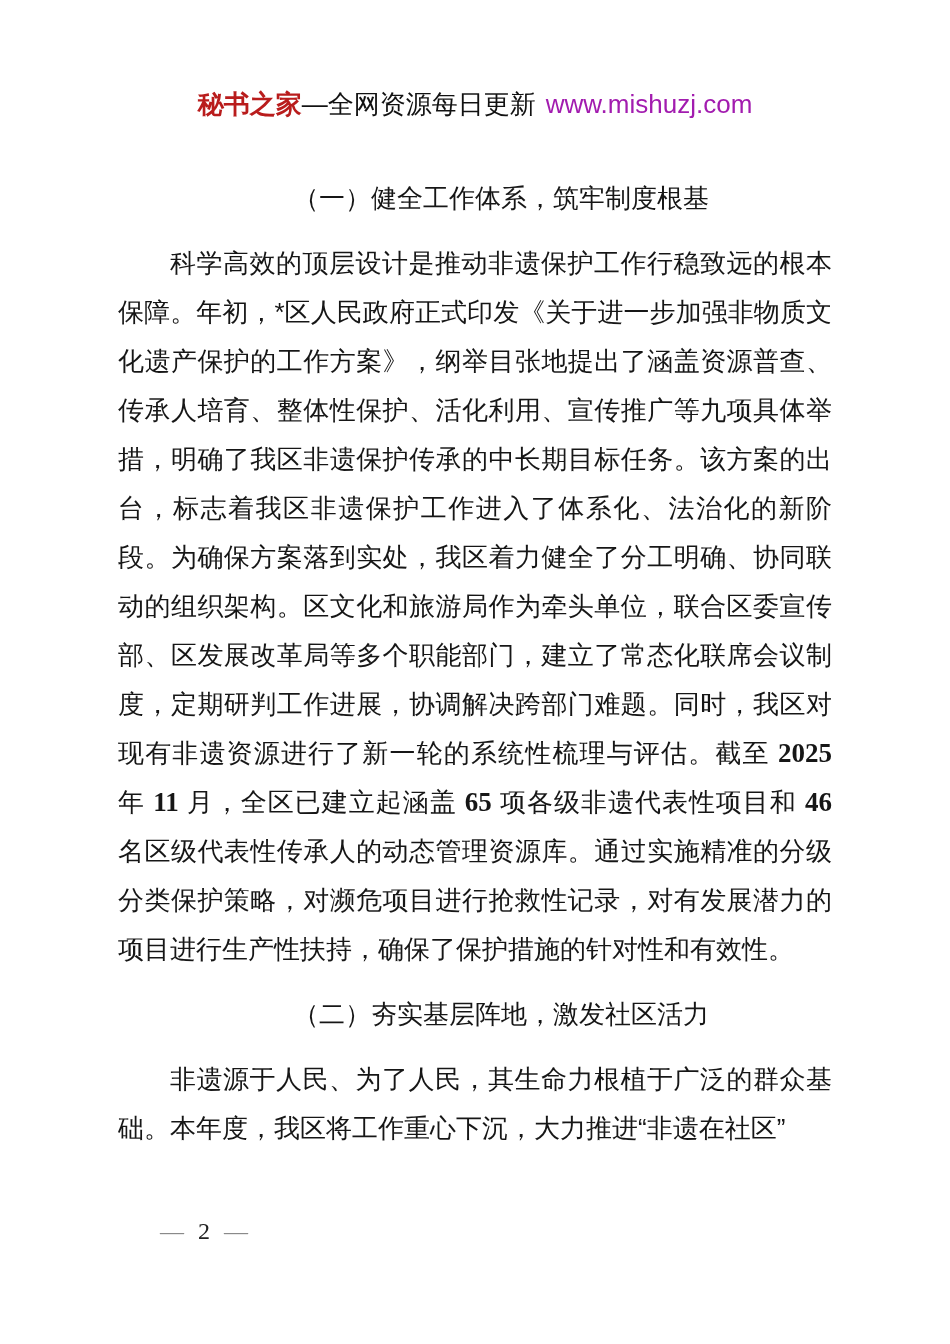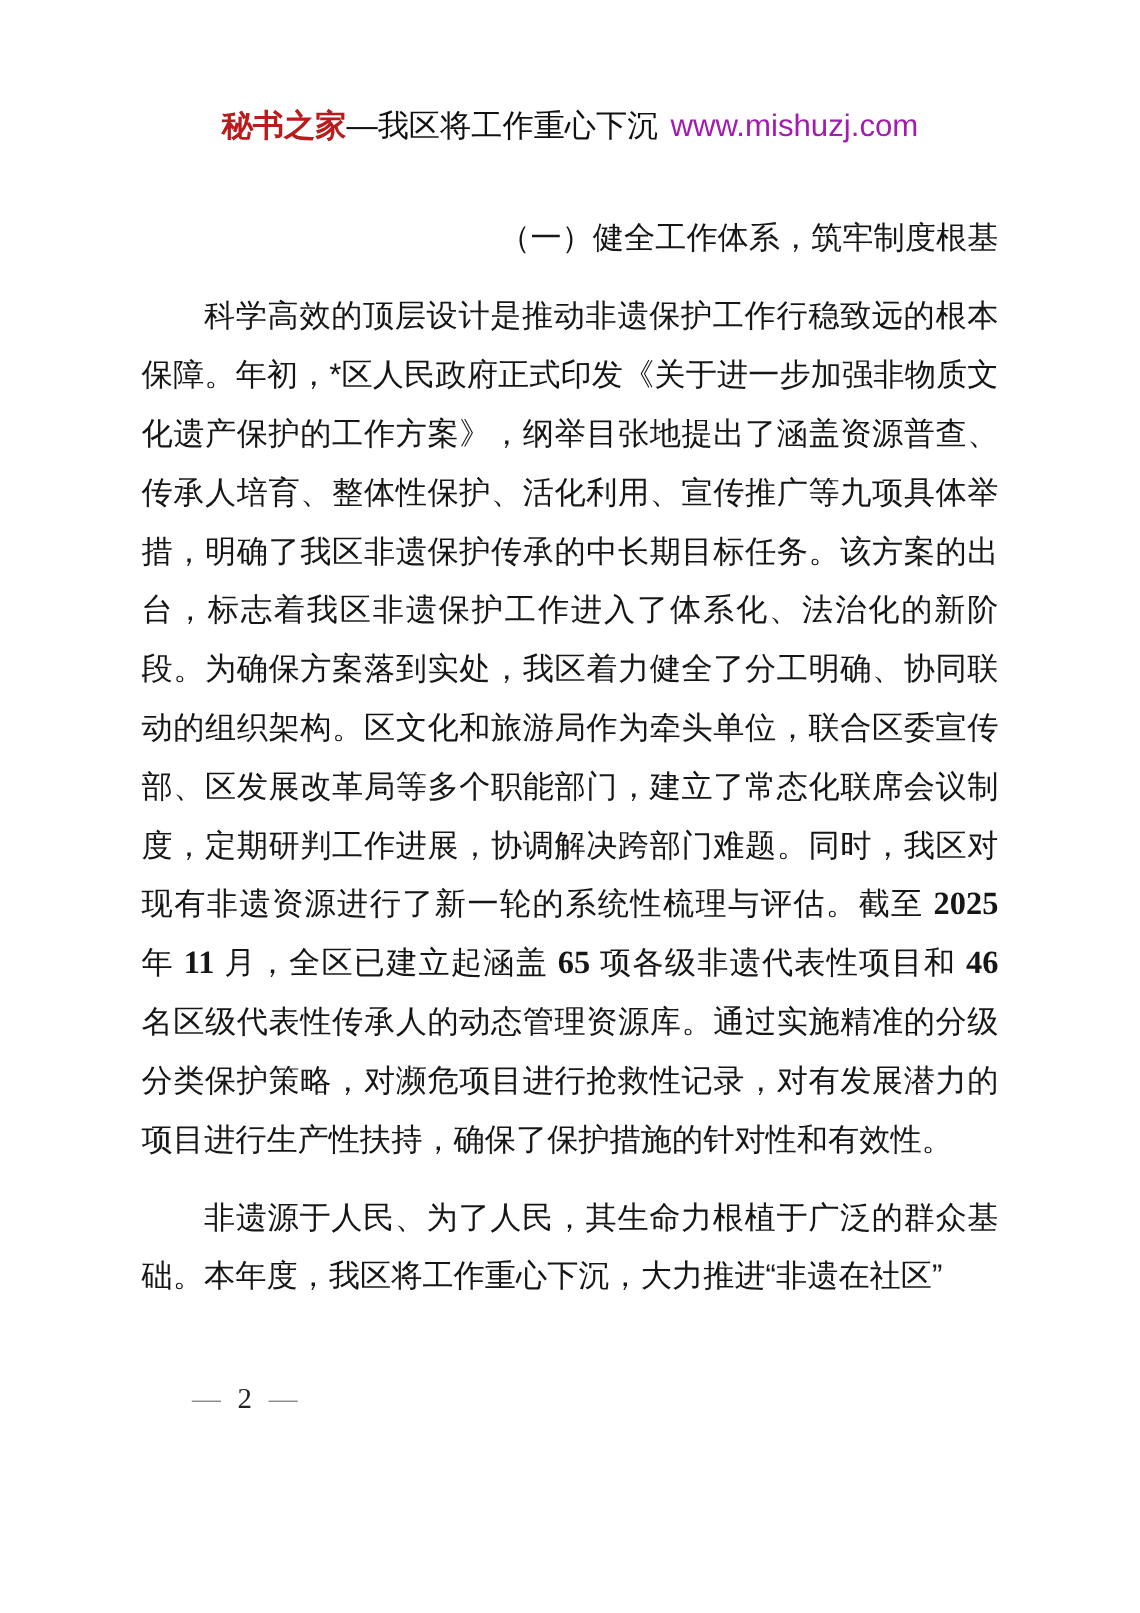--- a/index.html
+++ b/index.html
@@ -49,21 +49,21 @@
     line-height: 49px;
     text-align: justify;
     color: #161616;
   }
   .section-heading {
     font-size: 26px;
     font-weight: 400;
     margin: 16px 0;
     text-indent: 2em;
     line-height: 49px;
-    text-align: right;
+    text-align: center;
   }
   .section-heading.first {
     margin-top: 52px;
   }
   .body-paragraph {
     margin: 16px 0;
     text-indent: 2em;
   }
   .content .num {
     font-family: "Liberation Serif", serif;
@@ -88,26 +88,27 @@
     color: #222222;
     margin: 0 14px;
   }
 </style>
 </head>
 <body>
 
 <div class="page">
 
   <div class="site-header">
-    <span class="site-name" style="color: #b91c1c;">秘书之家</span><span class="header-dash">—</span><span class="tagline">我区将工作重心下沉</span><span class="site-url" style="color: #a21caf;">www.mishuzj.com</span>
+    <span class="site-name" style="color: #b91c1c;">秘书之家</span><span class="header-dash">—</span><span class="tagline">全网资源每日更新</span><span class="site-url" style="color: #a21caf;">www.mishuzj.com</span>
   </div>
 
   <div class="content">
     <h2 class="section-heading first">（一）健全工作体系，筑牢制度根基</h2>
     <p class="body-paragraph text-block">科学高效的顶层设计是推动非遗保护工作行稳致远的根本保障。年初，*区人民政府正式印发《关于进一步加强非物质文化遗产保护的工作方案》，纲举目张地提出了涵盖资源普查、传承人培育、整体性保护、活化利用、宣传推广等九项具体举措，明确了我区非遗保护传承的中长期目标任务。该方案的出台，标志着我区非遗保护工作进入了体系化、法治化的新阶段。为确保方案落到实处，我区着力健全了分工明确、协同联动的组织架构。区文化和旅游局作为牵头单位，联合区委宣传部、区发展改革局等多个职能部门，建立了常态化联席会议制度，定期研判工作进展，协调解决跨部门难题。同时，我区对现有非遗资源进行了新一轮的系统性梳理与评估。截至 <span class="num">2025</span> 年 <span class="num">11</span> 月，全区已建立起涵盖 <span class="num">65</span> 项各级非遗代表性项目和 <span class="num">46</span> 名区级代表性传承人的动态管理资源库。通过实施精准的分级分类保护策略，对濒危项目进行抢救性记录，对有发展潜力的项目进行生产性扶持，确保了保护措施的针对性和有效性。</p>
+    <h2 class="section-heading">（二）夯实基层阵地，激发社区活力</h2>
     <p class="body-paragraph text-block">非遗源于人民、为了人民，其生命力根植于广泛的群众基础。本年度，我区将工作重心下沉，大力推进“非遗在社区”</p>
   </div>
 
   <div class="page-footer">
     <span class="footer-dash">—</span><span class="footer-num">2</span><span class="footer-dash">—</span>
   </div>
 
 </div>
 
 </body></html>

